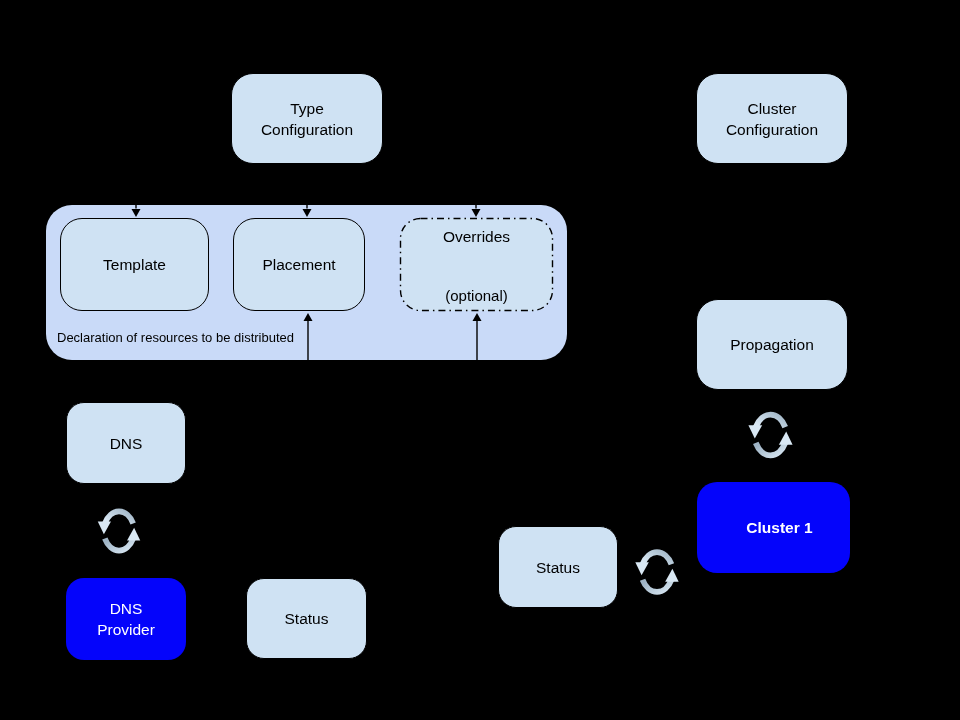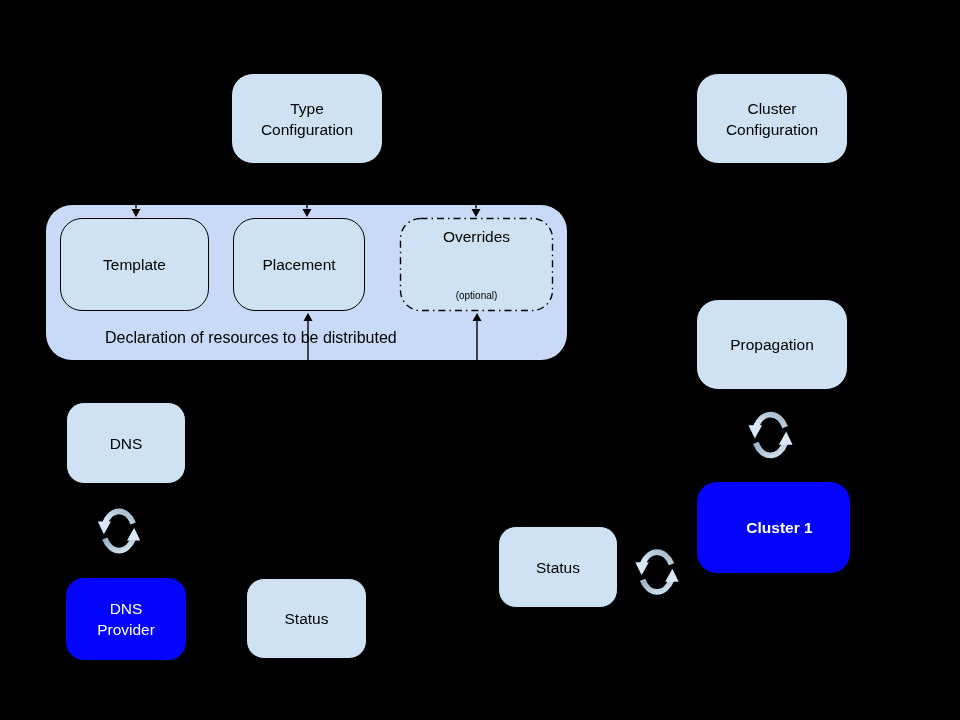--- a/index.html
+++ b/index.html
@@ -26,26 +26,26 @@
     border:none;border-radius:26px;
     z-index:1;
     justify-content:flex-start;align-items:flex-start;
   }
   .box.blue{
     background:var(--cluster_fill,#0000ff);
     border:none;
     color:var(--cluster_text,#fff);
   }
   .box.bold{font-weight:bold;}
-  .box .sub{font-size:10px;line-height:17px;margin-top:40px;}
+  .box .sub{font-size:15px;line-height:17px;margin-top:40px;}
   .caption{
     position:absolute;
     color:var(--box_text,#000);
-    font-size:16px;line-height:15px;
-    z-index:3;white-space:nowrap;margin-left:48px;
+    font-size:13px;line-height:15px;
+    z-index:3;white-space:nowrap;
   }
   .overlay-svg{
     position:absolute;left:0;top:0;width:960px;height:720px;
     z-index:5;pointer-events:none;
   }
   .italic{font-style:italic;}
   .line2{display:block;}
 </style>
 </head>
 <body style="--background: #000000; --container_fill: #c9daf8; --box_fill: #cfe2f3; --cluster_fill: #0404fb; --box_text: #000000; --cluster_text: #ffffff; --line: #000000; --sync_dark: #9fb4c5; --sync_light: #d9e8f4;">

